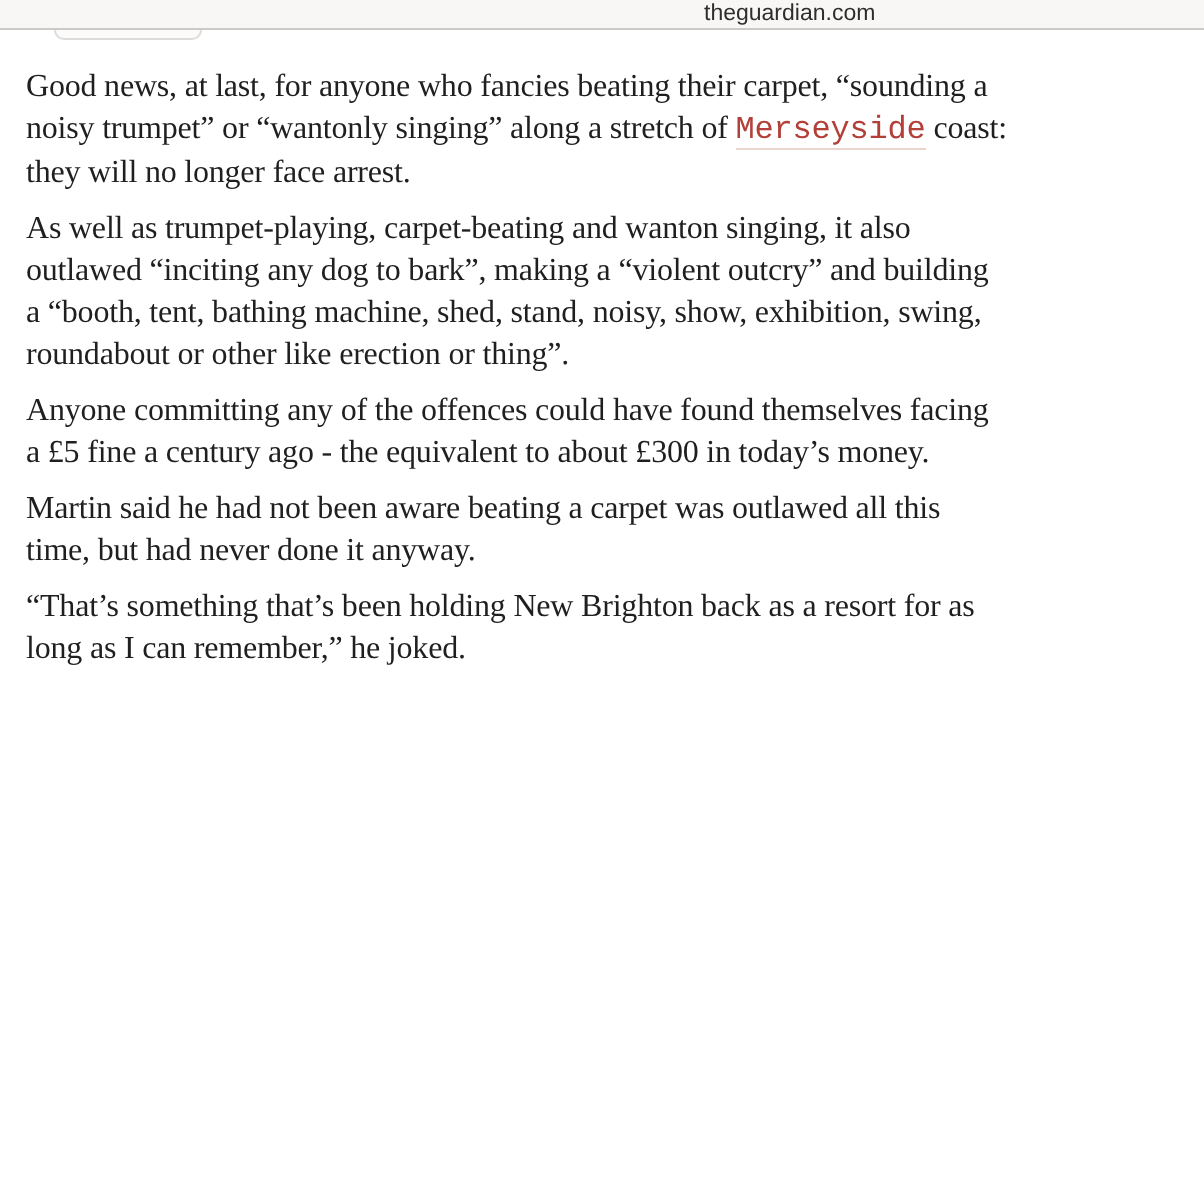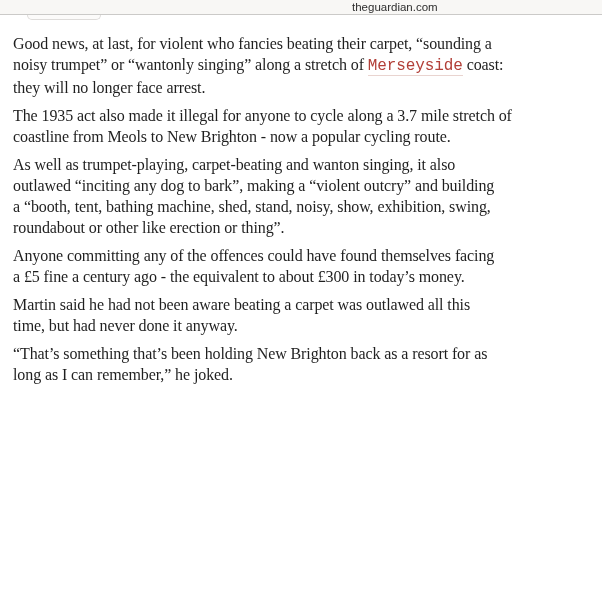--- a/index.html
+++ b/index.html
@@ -52,25 +52,23 @@
 </style>
 </head>
 <body>
 
 <div class="url-bar">
     <span class="url-text">theguardian.com</span>
   </div>
 <div class="tab-curve"></div>
 
 <div class="article">
-  <p><span>Good news, at last, for violent who fancies beating their carpet, “sounding a
+  <p><span>Good news, at last, for anyone who fancies beating their carpet, “sounding a
 noisy trumpet” or “wantonly singing” along a stretch of </span><a class="body-link" href="#">Merseyside</a><span> coast:
 they will no longer face arrest.</span></p>
-  <p>The 1935 act also made it illegal for anyone to cycle along a 3.7 mile stretch of
-coastline from Meols to New Brighton - now a popular cycling route.</p>
   <p>As well as trumpet-playing, carpet-beating and wanton singing, it also
 outlawed “inciting any dog to bark”, making a “violent outcry” and building
 a “booth, tent, bathing machine, shed, stand, noisy, show, exhibition, swing,
 roundabout or other like erection or thing”.</p>
   <p>Anyone committing any of the offences could have found themselves facing
 a £5 fine a century ago - the equivalent to about £300 in today’s money.</p>
   <p>Martin said he had not been aware beating a carpet was outlawed all this
 time, but had never done it anyway.</p>
   <p>“That’s something that’s been holding New Brighton back as a resort for as
 long as I can remember,” he joked.</p>

